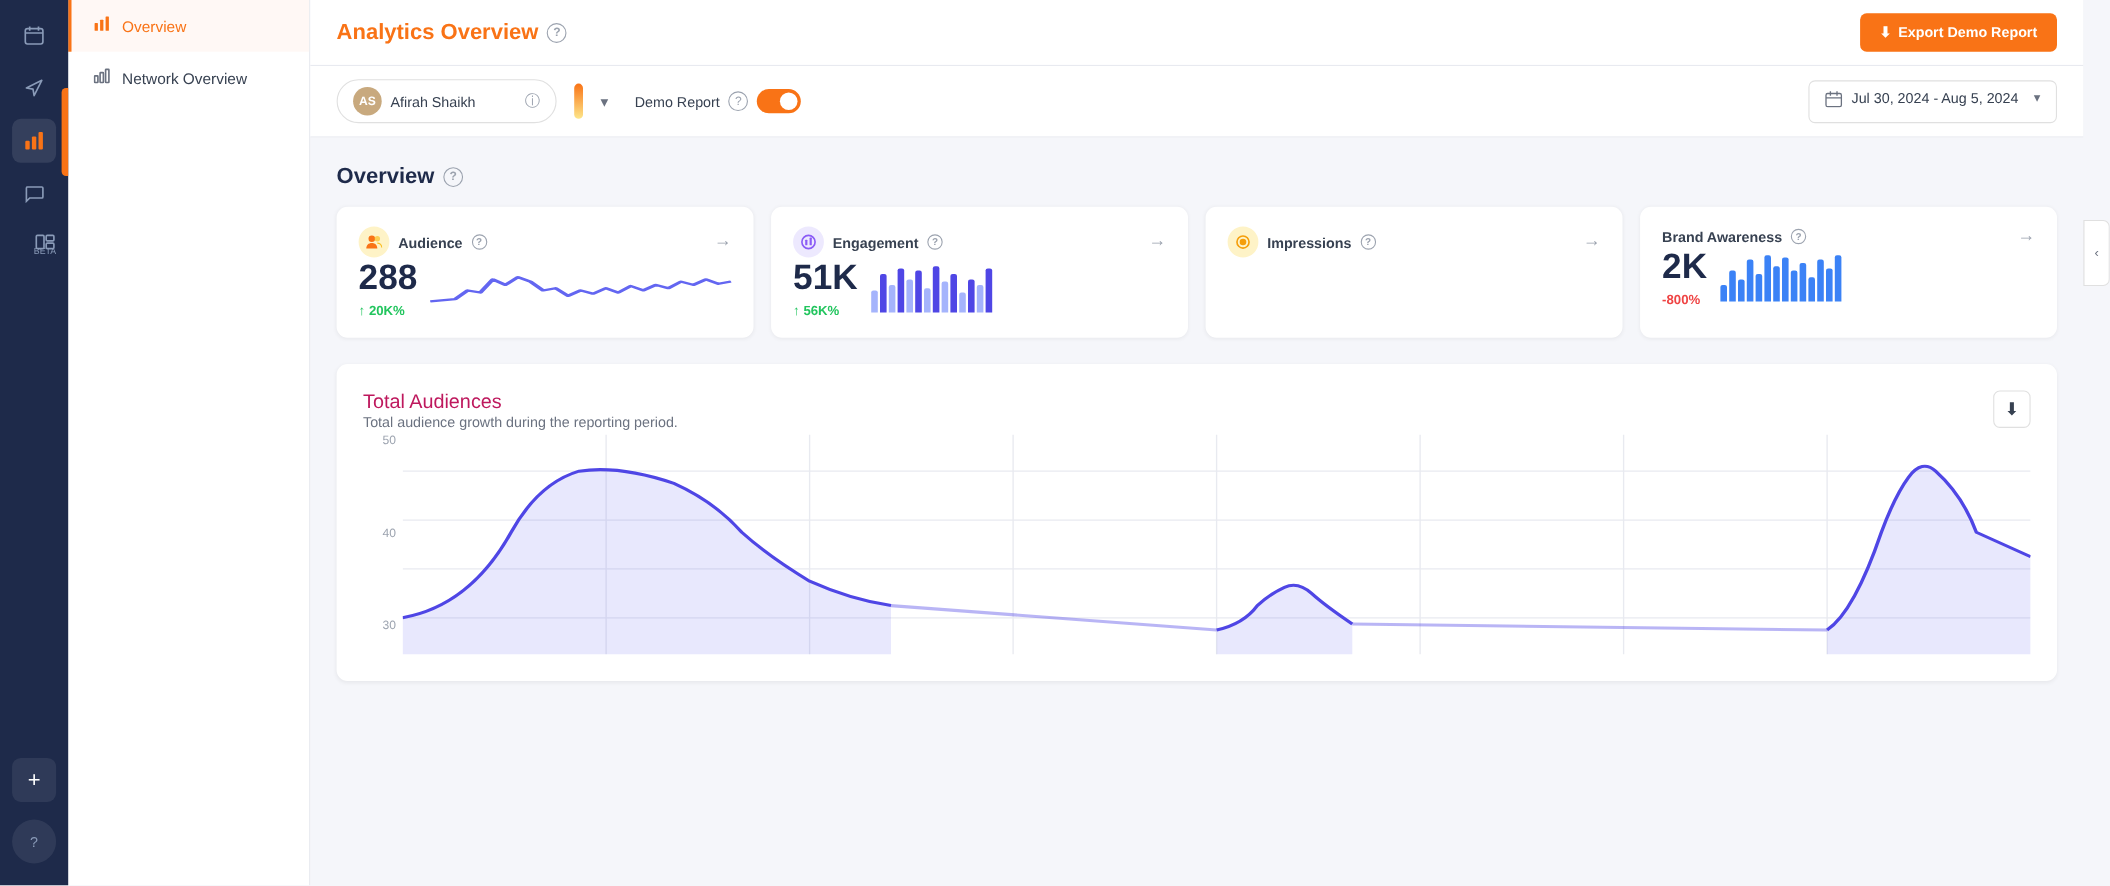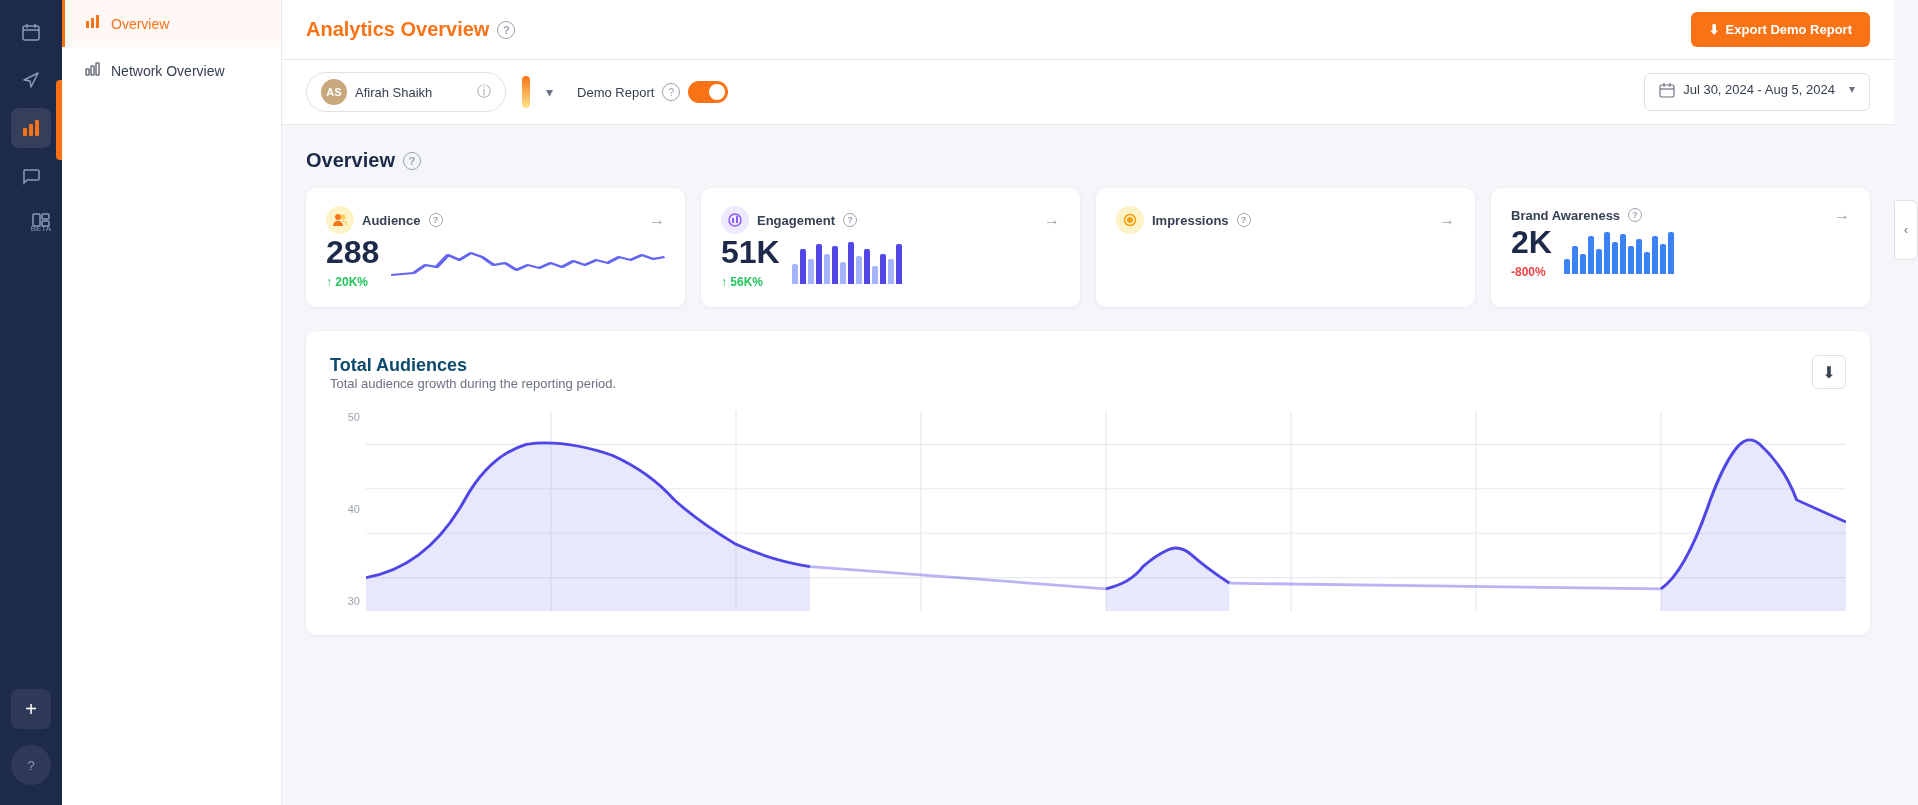--- a/index.html
+++ b/index.html
@@ -309,27 +309,26 @@
       box-shadow: 0 1px 4px rgba(0,0,0,0.06);
     }
     .chart-section-header {
       display: flex;
       justify-content: space-between;
       align-items: flex-start;
       margin-bottom: 4px;
     }
     .chart-title {
       font-size: 18px;
-      font-weight: 700;
-      color: #0c4a6e;
+      font-weight: 400;
+      color: #be185d;
     }
     .chart-subtitle {
       font-size: 13px;
       color: #6b7280;
-      margin-bottom: 16px;
     }
     .download-btn {
       width: 34px;
       height: 34px;
       border: 1px solid #e0e0e0;
       border-radius: 6px;
       display: flex;
       align-items: center;
       justify-content: center;
       cursor: pointer;
@@ -340,21 +339,21 @@
 
     
     .area-chart-container {
       position: relative;
       height: 200px;
     }
     .y-axis-labels {
       position: absolute;
       left: 0;
       top: 0;
-      bottom: 4px;
+      bottom: 20px;
       width: 36px;
       display: flex;
       flex-direction: column;
       justify-content: space-between;
       align-items: flex-end;
       padding-right: 6px;
     }
     .y-label {
       font-size: 11px;
       color: #9ca3af;

